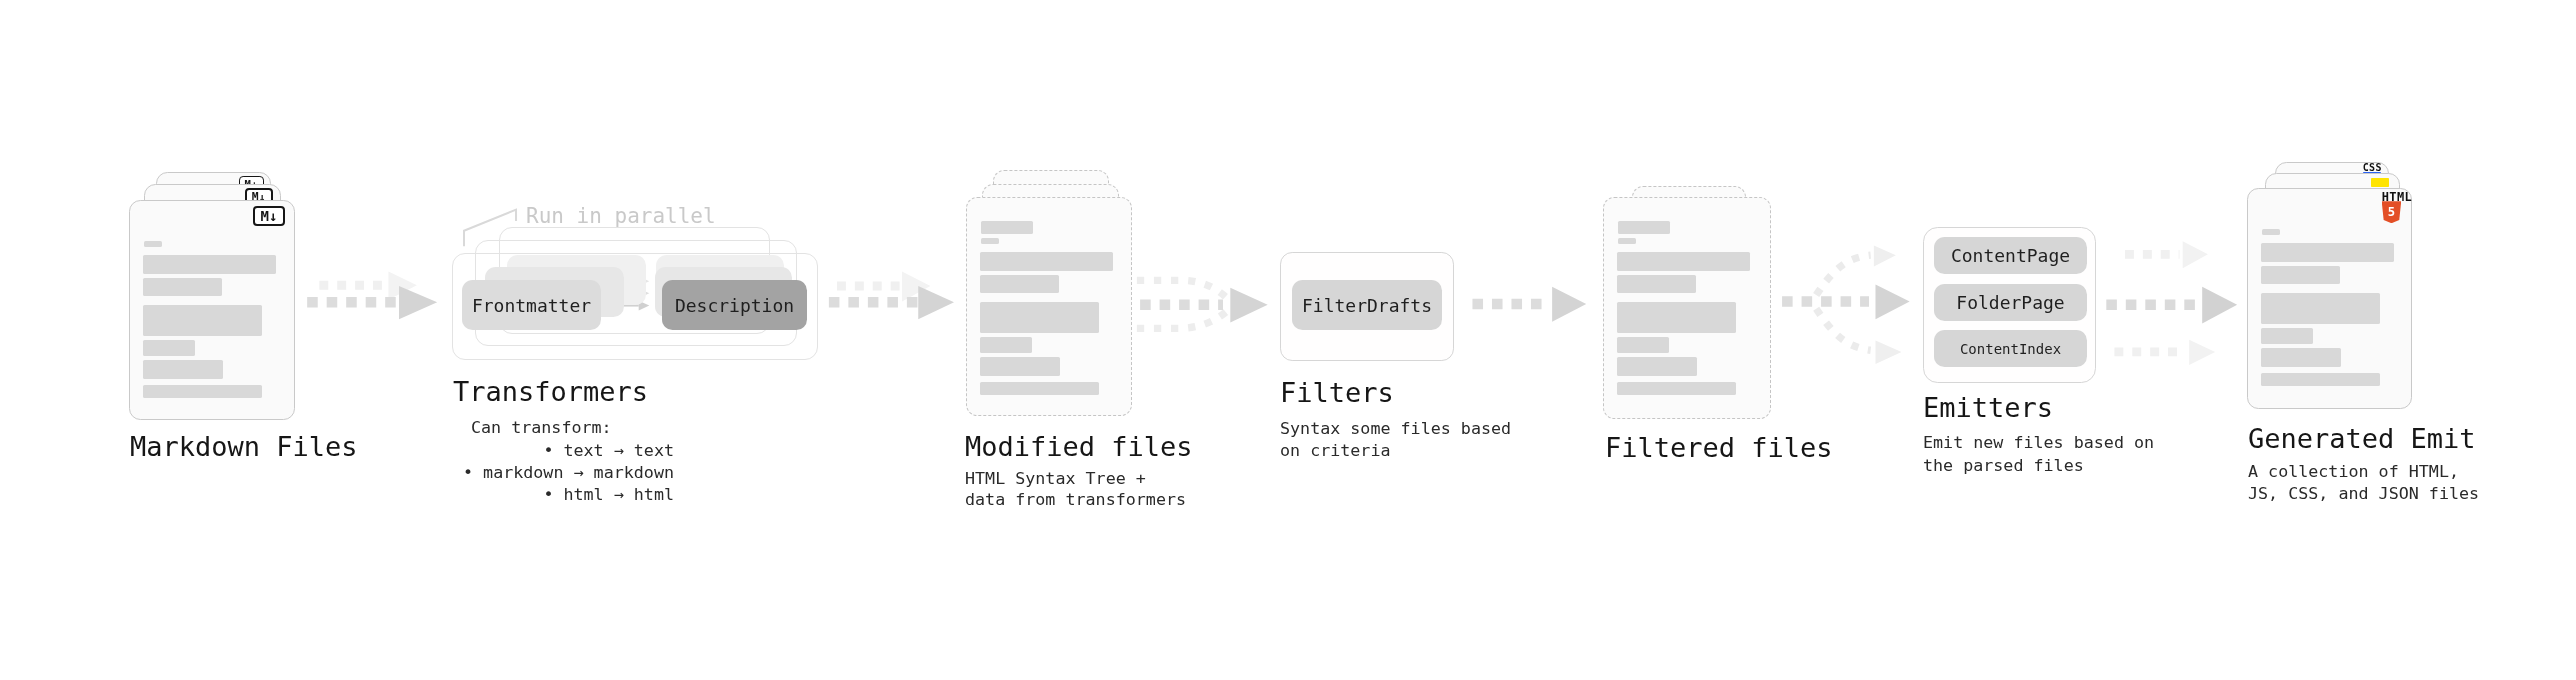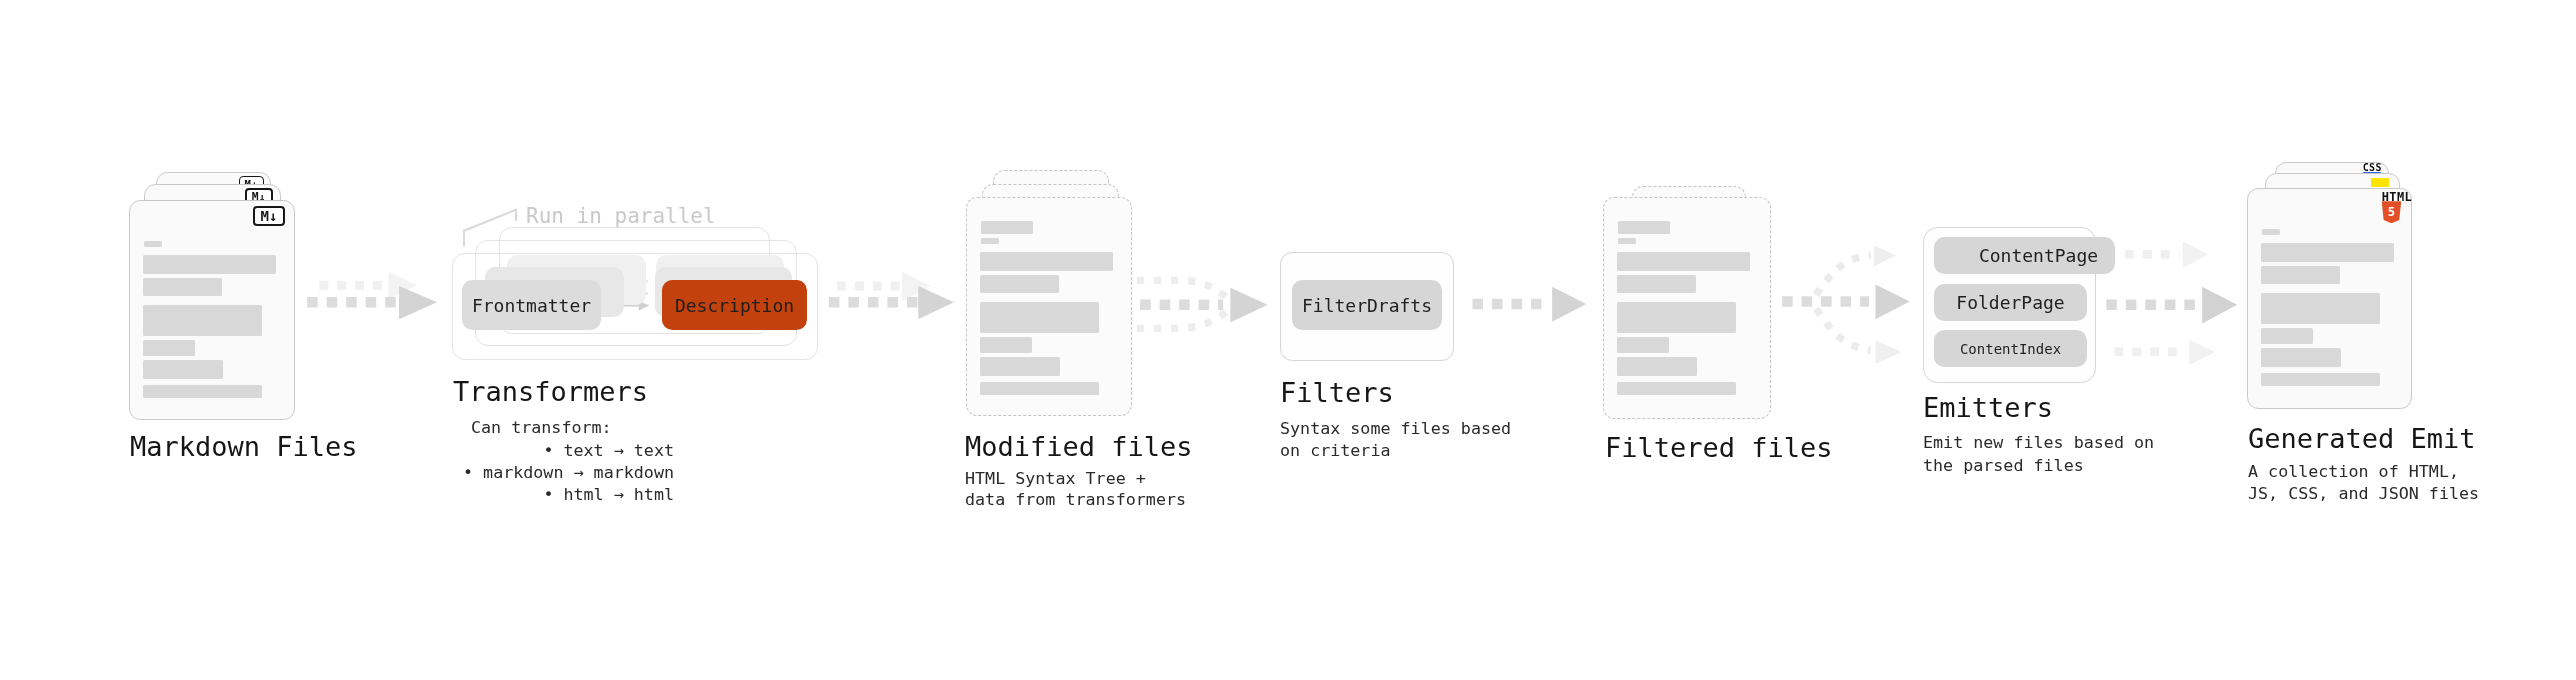--- a/index.html
+++ b/index.html
@@ -140,21 +140,21 @@
   <div>
     <div class="frame" style="left:499px;top:227px;width:271px;height:107px;"></div>
     <div class="frame" style="left:475px;top:240px;width:322px;height:106px;"></div>
     <div class="frame" style="left:452px;top:253px;width:366px;height:107px;"></div>
 
     <div class="pill g2" style="left:507px;top:255px;width:139px;height:50px;"></div>
     <div class="pill g1" style="left:485px;top:267px;width:139px;height:50px;"></div>
     <div class="pill g2" style="left:656px;top:255px;width:128px;height:50px;"></div>
     <div class="pill g1" style="left:655px;top:267px;width:137px;height:50px;"></div>
     <div class="pill" style="left:462px;top:280px;width:139px;height:50px;background:#dcdcdc;">Frontmatter</div>
-    <div class="pill" style="left:662px;top:280px;width:145px;height:50px;background:#c2410c;">Description</div>
+    <div class="pill" style="left:662px;top:280px;width:145px;height:50px;background:#a3a3a3;">Description</div>
 
     <div class="note" style="left:526px;top:204px;">Run in parallel</div>
     <div class="heading" style="left:453px;top:376px;">Transformers</div>
     <div class="caption" style="left:471px;top:416px;">Can transform:</div>
     <div class="caption bullets" style="left:463px;top:439px;">
       <div>• text → text</div>
       <div>• markdown → markdown</div>
       <div>• html → html</div>
     </div>
   </div>
@@ -199,21 +199,21 @@
         <i></i>
         <i></i>
         <i></i>
         <i></i>
     </div>
     <div class="heading" style="left:1605px;top:432px;">Filtered files</div>
   </div>
 
   <div>
     <div class="wbox" style="left:1923px;top:227px;width:173px;height:156px;border-radius:14.6px;"></div>
-    <div class="pill" style="left:1934px;top:237px;width:153px;height:37px;font-size:18px;padding-left:28px;">ContentPage</div>
+    <div class="pill" style="left:1934px;top:237px;width:153px;height:37px;font-size:18px;">ContentPage</div>
     <div class="pill" style="left:1934px;top:284px;width:153px;height:37px;font-size:18px;">FolderPage</div>
     <div class="pill" style="left:1934px;top:330px;width:153px;height:37px;font-size:14px;">ContentIndex</div>
     <div class="heading" style="left:1923px;top:392px;">Emitters</div>
     <div class="caption" style="left:1923px;top:431px;line-height:23px;">
       <div>Emit new files based on</div>
       <div>the parsed files</div>
     </div>
   </div>
 
   <div>

